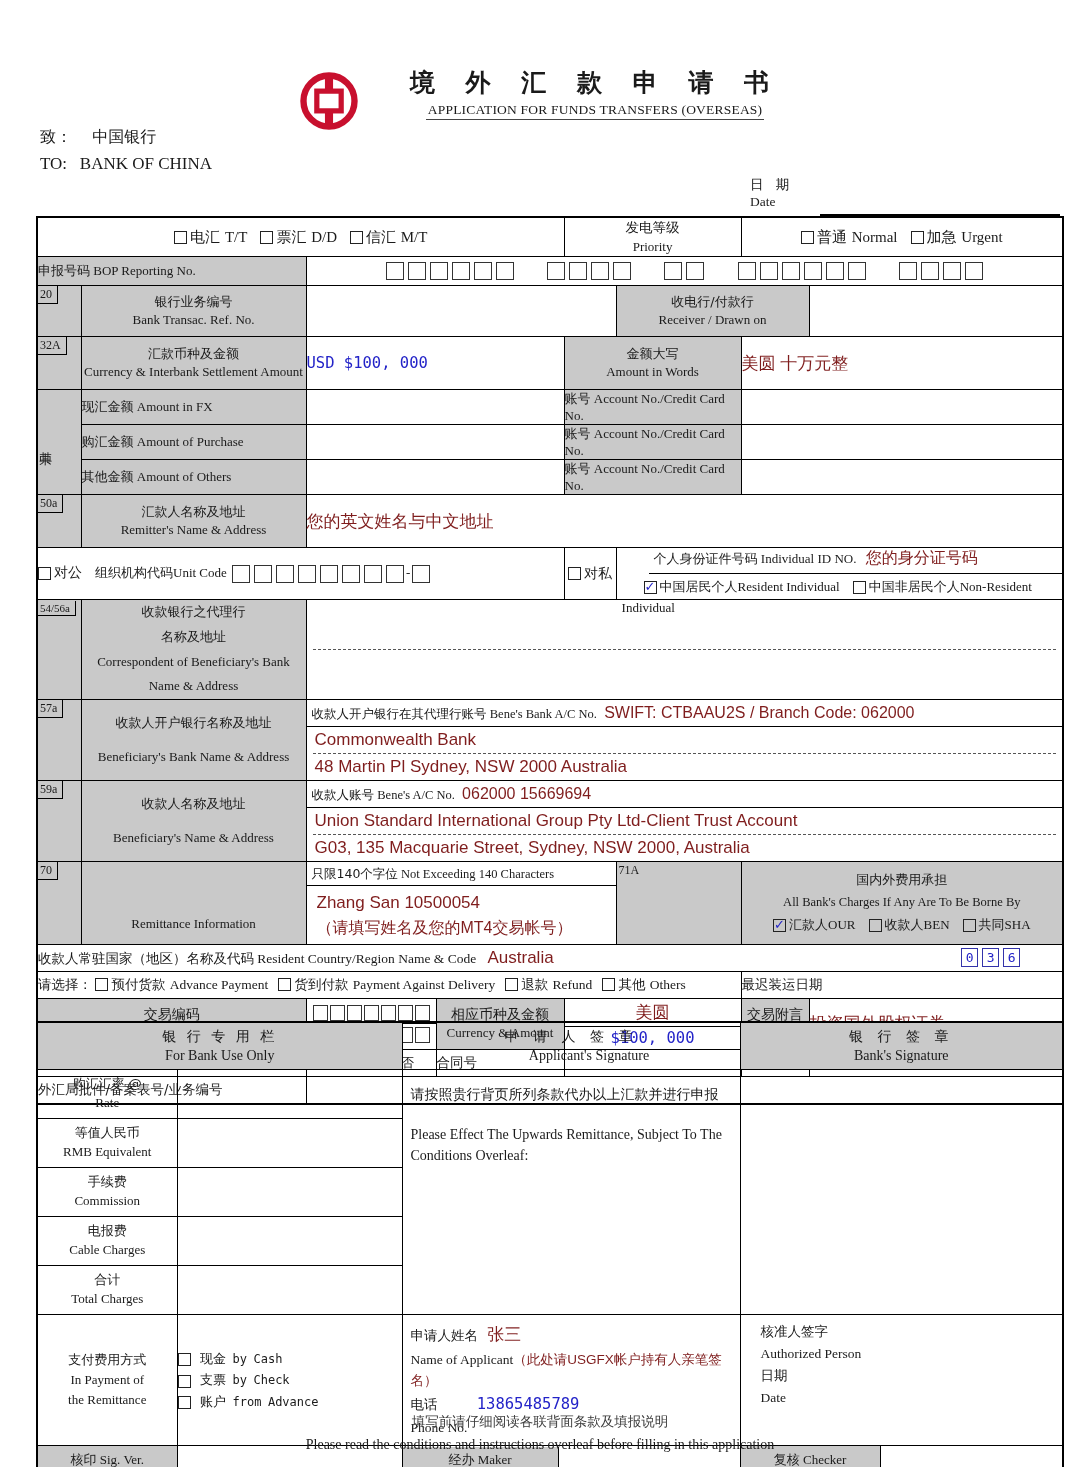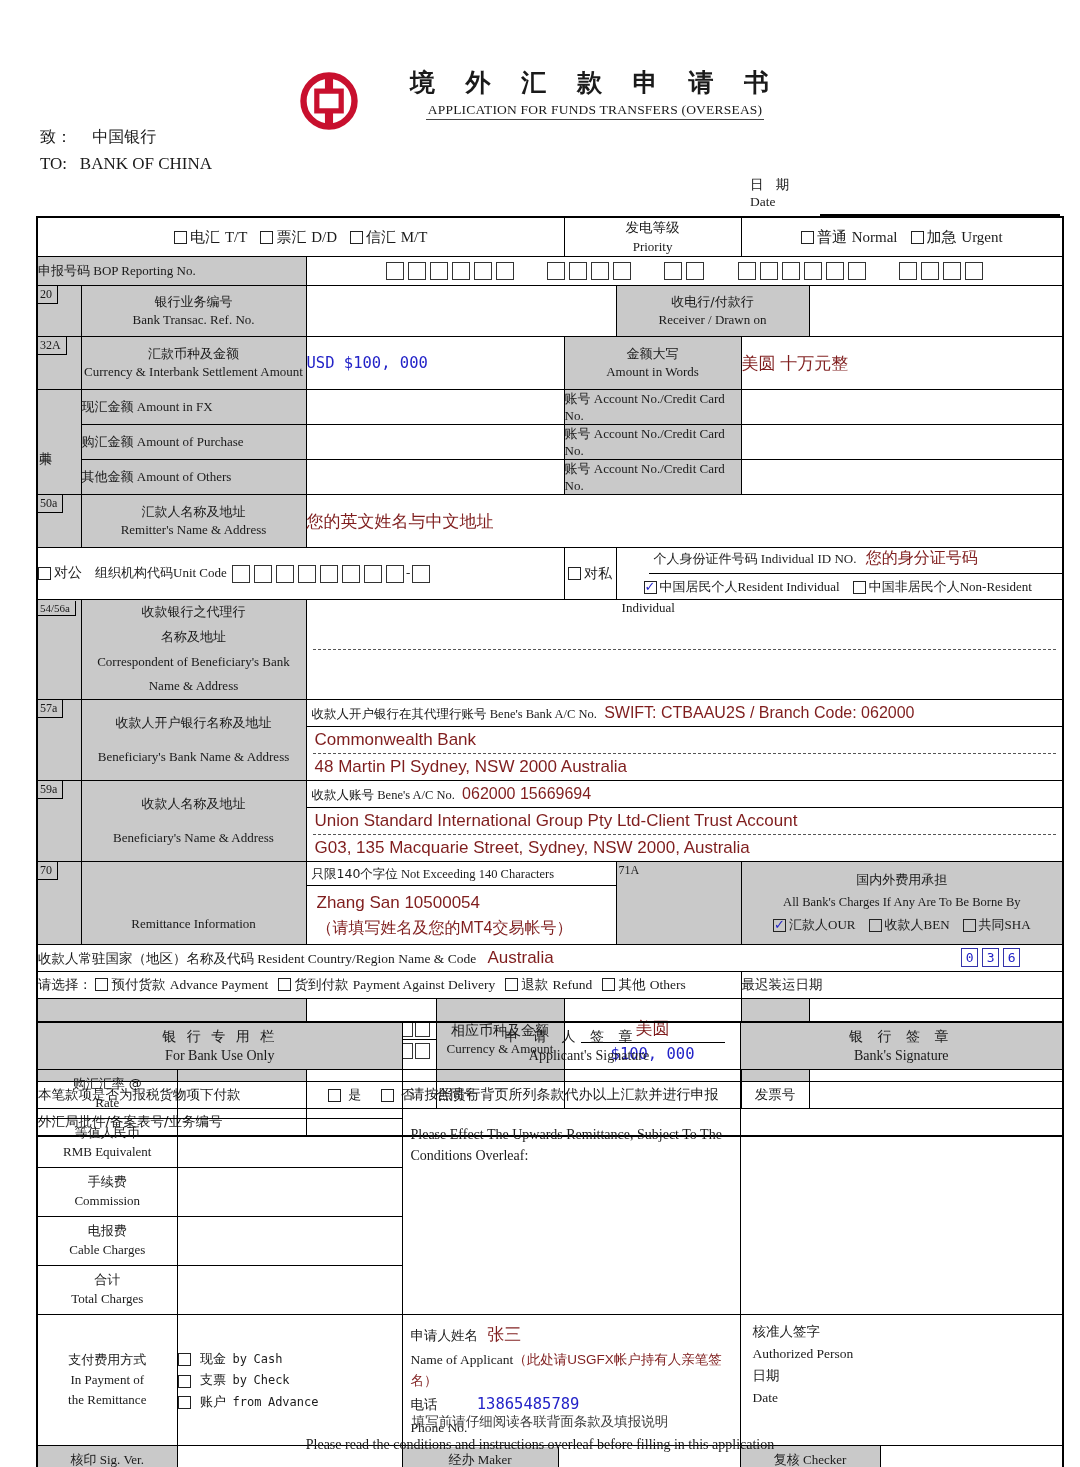--- a/index.html
+++ b/index.html
@@ -371,21 +371,21 @@
         <div>BOP Transac. Code</div>
       </td>
       <td class="c" style="padding:0;">
         <div style="border-bottom:1px solid #000;padding:2px 0;"><span class="cellbox" style="width:13px;height:14px;margin:0 1px;"></span><span class="cellbox" style="width:13px;height:14px;margin:0 1px;"></span><span class="cellbox" style="width:13px;height:14px;margin:0 1px;"></span><span class="cellbox" style="width:13px;height:14px;margin:0 1px;"></span><span class="cellbox" style="width:13px;height:14px;margin:0 1px;"></span><span class="cellbox" style="width:13px;height:14px;margin:0 1px;"></span><span class="cellbox" style="width:13px;height:14px;margin:0 1px;"></span></div>
         <div style="padding:2px 0;"><span class="cellbox" style="width:13px;height:14px;margin:0 1px;"></span><span class="cellbox" style="width:13px;height:14px;margin:0 1px;"></span><span class="cellbox" style="width:13px;height:14px;margin:0 1px;"></span><span class="cellbox" style="width:13px;height:14px;margin:0 1px;"></span><span class="cellbox" style="width:13px;height:14px;margin:0 1px;"></span><span class="cellbox" style="width:13px;height:14px;margin:0 1px;"></span><span class="cellbox" style="width:13px;height:14px;margin:0 1px;"></span></div>
       </td>
       <td class="grey c two-line">
         <div class="cn" style="font-size:14px;">相应币种及金额</div>
         <div>Currency &amp; Amount</div>
       </td>
-      <td colspan="2" class="c" style="padding:16px;">
+      <td colspan="2" class="c" style="padding:0;">
         <div style="border-bottom:1px solid #000;padding:2px 0;">
           <span class="fill" style="font-size:17px;">美圆</span>
         </div>
         <div style="padding:2px 0;">
           <span class="fill-mono">$100, 000</span>
         </div>
       </td>
       <td class="grey c two-line">
         <div class="cn" style="font-size:14px;">交易附言</div>
         <div>Transac.Remark</div>
@@ -512,21 +512,21 @@
         </div>
         <div>
           <span style="font-size:13.5px;">Name of Applicant</span><span class="fill" style="font-size:13.5px;">（此处请USGFX帐户持有人亲笔签名）</span>
         </div>
         <div>
           <span class="cn" style="font-size:13.5px;">电话</span>
           <span class="fill-mono" style="margin-left:36px;">13865485789</span>
         </div>
         <div style="font-size:13.5px;">Phone No.</div>
       </td>
-      <td colspan="2" class="pad l thick-r" style="vertical-align:top;padding:6px 12px;line-height:1.62;">
+      <td colspan="2" class="pad l thick-r" style="vertical-align:top;padding:6px 20px;line-height:1.62;">
         <div class="cn" style="font-size:13.5px;">核准人签字</div>
         <div style="font-size:13.5px;">Authorized Person</div>
         <div class="cn" style="font-size:13.5px;">日期</div>
         <div style="font-size:13.5px;">Date</div>
       </td>
     </tr>
 
     <tr>
       <td class="grey c thick-l thick-b" style="height:28px;">
         <span>核印 Sig. Ver.</span>

